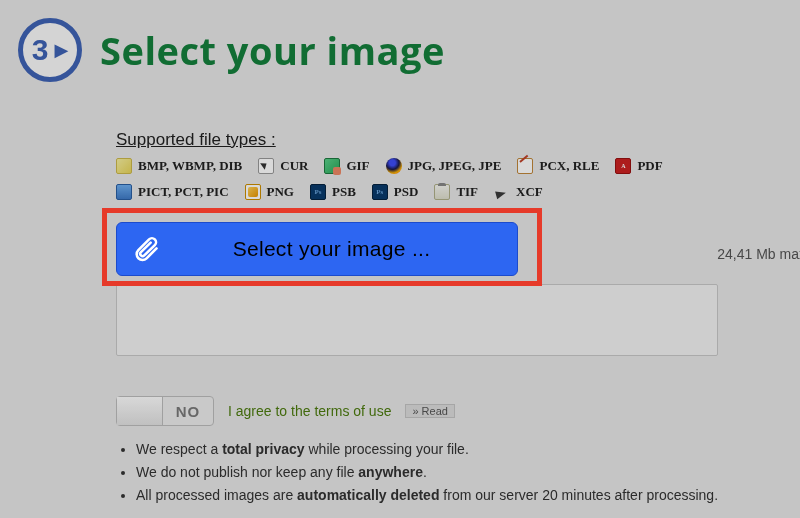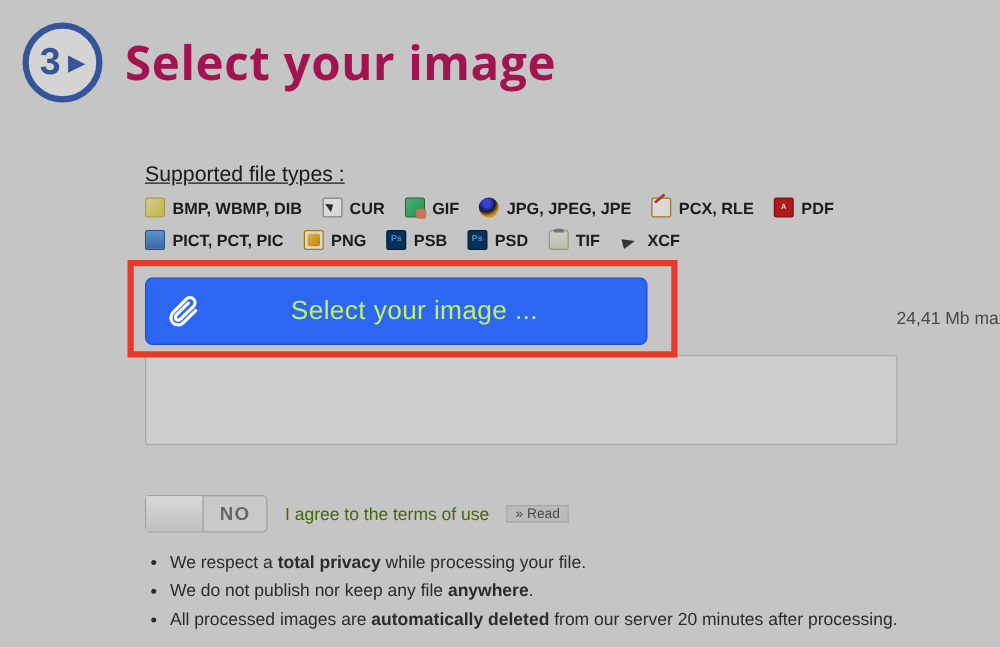--- a/index.html
+++ b/index.html
@@ -55,21 +55,21 @@
   }
   .step-badge .tri {
     font-size: 18px;
     line-height: 1;
     margin-left: 2px;
   }
   .title {
     font-family: "Segoe UI", "Open Sans", Arial, sans-serif;
     font-weight: 700;
     font-size: 38px;
-    color: #be185d;
+    color: #15803d;
     letter-spacing: 0.5px;
   }
   .content {
     margin-left: 98px;
   }
   .supported-label {
     font-family: "Segoe UI", Arial, sans-serif;
     font-size: 17px;
     color: #222;
     text-decoration: underline;
@@ -80,21 +80,21 @@
     display: flex;
     flex-wrap: wrap;
     gap: 10px 16px;
     margin-bottom: 22px;
     max-width: 660px;
   }
   .ft {
     display: inline-flex;
     align-items: center;
     gap: 6px;
-    font-family: Liberation Sans, sans-serif;
+    font-family: Liberation Serif, serif;
     font-weight: 700;
     font-size: 13px;
     color: #222;
     white-space: nowrap;
   }
   .ico {
     width: 16px;
     height: 16px;
     display: inline-block;
     border-radius: 2px;
@@ -136,21 +136,21 @@
   }
   .select-btn {
     position: relative;
     z-index: 101;
     width: 400px;
     height: 52px;
     background: #2d66f2;
     border-radius: 6px;
     display: flex;
     align-items: center;
-    color: #bef264;
+    color: #000000;
     font-family: "Segoe UI", Arial, sans-serif;
     font-size: 21px;
     cursor: pointer;
     border:1px solid #1c4bcc;
   }
   .select-btn .clip-slot {
     width: 58px;
     display: flex;
     align-items: center;
     justify-content: center;

